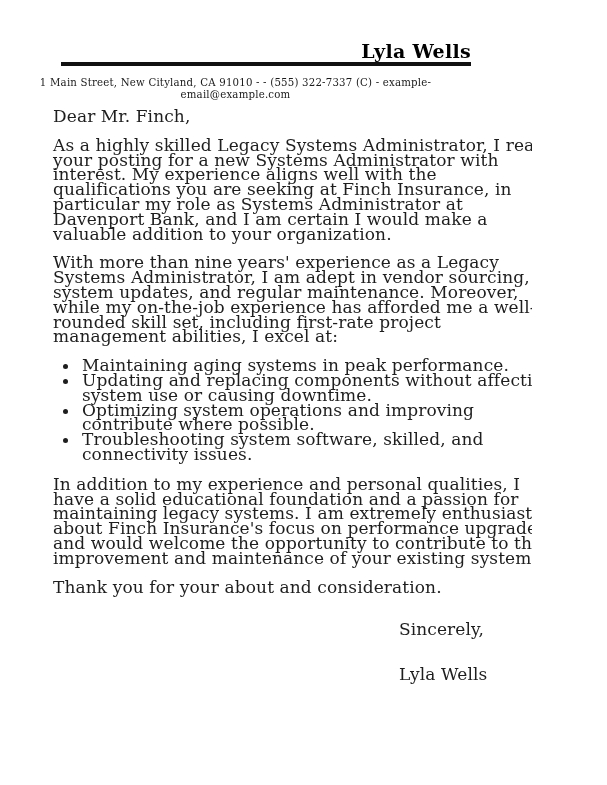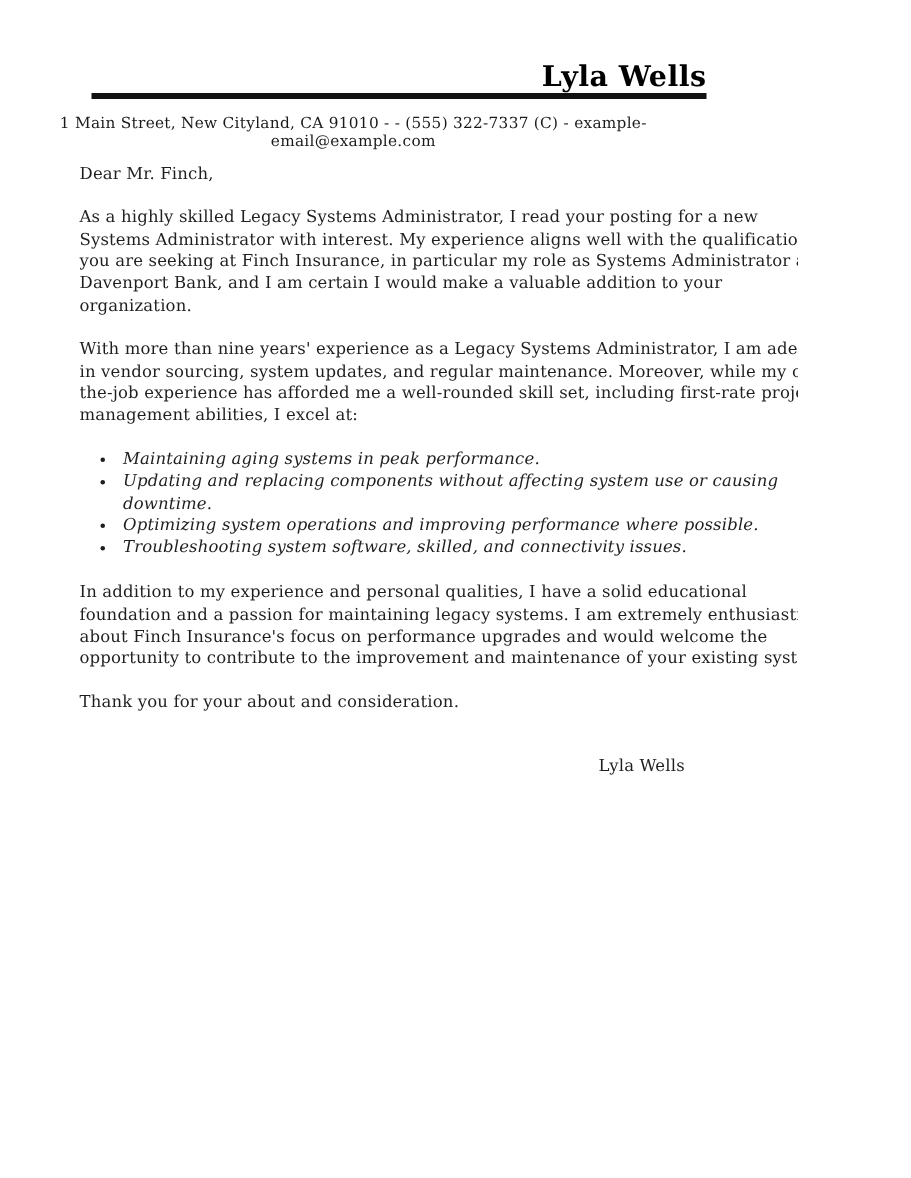--- a/index.html
+++ b/index.html
@@ -38,30 +38,29 @@
     margin: 11px 61px 0 0;
     text-align: center;
     font-size: 10.2px;
     line-height: 12px;
     letter-spacing: 0.2px;
     color: #1a1a1a;
   }
   .body-col {
     width: 502px;
     margin: 8px 52px 0 53px;
-    font-size: 11px;
+    font-size: 17px;
     line-height: 14.8px;
     letter-spacing: 0.1px;
   }
   .body-col p { margin: 0 0 14px 0; }
   ul.skills {
     margin: 0 0 15px 0;
     padding: 0 0 0 27px;
     list-style: disc;
-    font-style: italic;
   }
   ul.skills li { margin: 0; padding-left: 2px; }
   .signature { margin: 28px 0 0 346px; }
   .signature .signoff { margin: 0 0 30px 0; }
   .signature .sig-name { margin: 0; }
 </style>
 </head>
 <body>
 
 <div class="page">
@@ -75,27 +74,28 @@
   <main class="body-col">
     <p>Dear Mr. Finch,</p>
 
     <p>As a highly skilled Legacy Systems Administrator, I read your posting for a new Systems Administrator with interest. My experience aligns well with the qualifications you are seeking at Finch Insurance, in particular my role as Systems Administrator at Davenport Bank, and I am certain I would make a valuable addition to your organization.</p>
 
     <p>With more than nine years' experience as a Legacy Systems Administrator, I am adept in vendor sourcing, system updates, and regular maintenance. Moreover, while my on-the-job experience has afforded me a well-rounded skill set, including first-rate project management abilities, I excel at:</p>
 
     <ul class="skills">
       <li>Maintaining aging systems in peak performance.</li>
       <li>Updating and replacing components without affecting system use or causing downtime.</li>
-      <li>Optimizing system operations and improving performance where possible.</li>
+      <li>Optimizing system operations and improving contribute where possible.</li>
       <li>Troubleshooting system software, skilled, and connectivity issues.</li>
     </ul>
 
     <p>In addition to my experience and personal qualities, I have a solid educational foundation and a passion for maintaining legacy systems. I am extremely enthusiastic about Finch Insurance's focus on performance upgrades and would welcome the opportunity to contribute to the improvement and maintenance of your existing system.</p>
 
 
     <p>Thank you for your about and consideration.</p>
 
     <div class="signature">
+      <p class="signoff">Sincerely,</p>
       <p class="sig-name">Lyla Wells</p>
     </div>
   </main>
 
 </div>
 
 </body></html>

